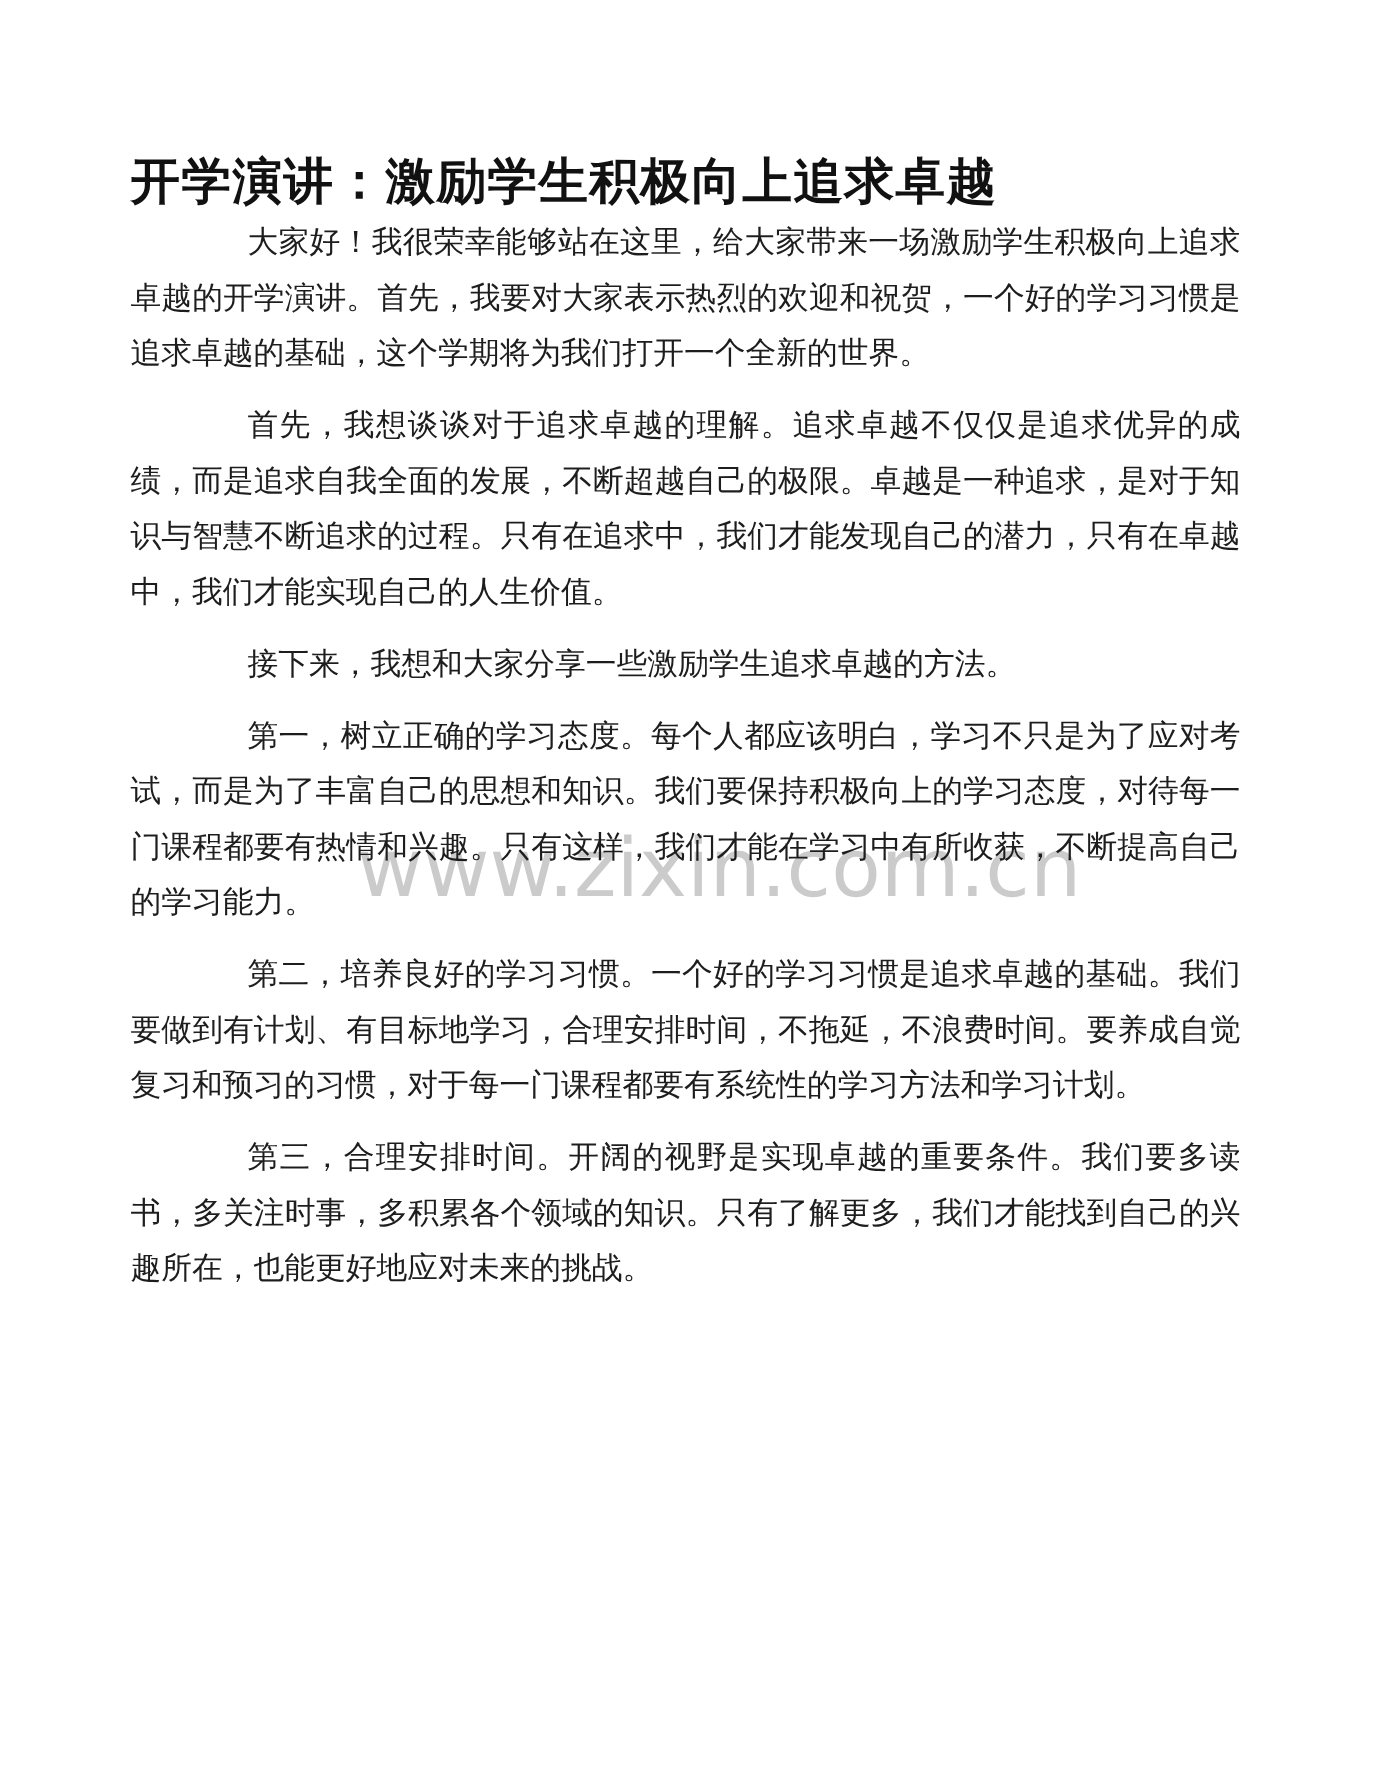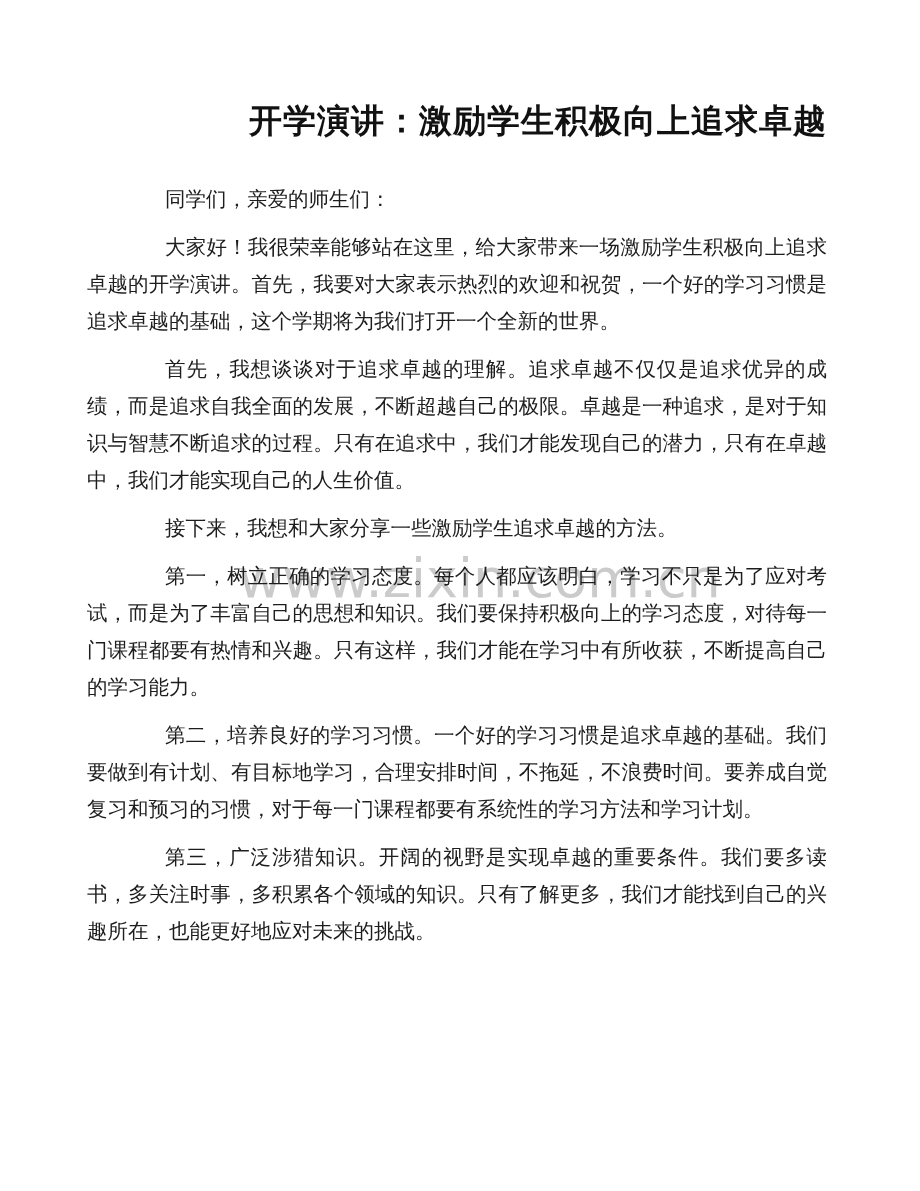--- a/index.html
+++ b/index.html
@@ -33,21 +33,21 @@
     position: relative;
     z-index: 1;
     padding: 0 93px 0 87px;
   }
   .doc-title {
     margin: 98px 0 0 0;
     font-family: "Liberation Sans", sans-serif;
     font-weight: bold;
     font-size: 33px;
     line-height: 46px;
-    text-align: right;
+    text-align: left;
     color: #111111;
     letter-spacing: 1px;
   }
   .doc-body p {
     margin: 0 0 11px 0;
     font-size: 20.5px;
     line-height: 37px;
     color: #1d1d1d;
     text-align: justify;
     text-justify: inter-ideograph;
@@ -62,24 +62,23 @@
 
 <div class="page">
 
   <div class="watermark">www.zixin.com.cn</div>
 
   <div class="content">
 
     <h1 class="doc-title">开学演讲：激励学生积极向上追求卓越</h1>
 
     <div class="doc-body">
-      <p class="first">同学们，亲爱的师生们：</p>
       <p>大家好！我很荣幸能够站在这里，给大家带来一场激励学生积极向上追求卓越的开学演讲。首先，我要对大家表示热烈的欢迎和祝贺，一个好的学习习惯是追求卓越的基础，这个学期将为我们打开一个全新的世界。</p>
       <p>首先，我想谈谈对于追求卓越的理解。追求卓越不仅仅是追求优异的成绩，而是追求自我全面的发展，不断超越自己的极限。卓越是一种追求，是对于知识与智慧不断追求的过程。只有在追求中，我们才能发现自己的潜力，只有在卓越中，我们才能实现自己的人生价值。</p>
       <p>接下来，我想和大家分享一些激励学生追求卓越的方法。</p>
       <p>第一，树立正确的学习态度。每个人都应该明白，学习不只是为了应对考试，而是为了丰富自己的思想和知识。我们要保持积极向上的学习态度，对待每一门课程都要有热情和兴趣。只有这样，我们才能在学习中有所收获，不断提高自己的学习能力。</p>
       <p>第二，培养良好的学习习惯。一个好的学习习惯是追求卓越的基础。我们要做到有计划、有目标地学习，合理安排时间，不拖延，不浪费时间。要养成自觉复习和预习的习惯，对于每一门课程都要有系统性的学习方法和学习计划。</p>
-      <p>第三，广泛涉猎知识。开阔的视野是实现卓越的重要条件。我们要多读书，多关注时事，多积累各个领域的知识。只有了解更多，我们才能找到自己的兴趣所在，也能更好地应对未来的挑战。</p>
+      <p>第三，合理安排时间。开阔的视野是实现卓越的重要条件。我们要多读书，多关注时事，多积累各个领域的知识。只有了解更多，我们才能找到自己的兴趣所在，也能更好地应对未来的挑战。</p>
     </div>
 
   </div>
 
 </div>
 
 </body></html>

